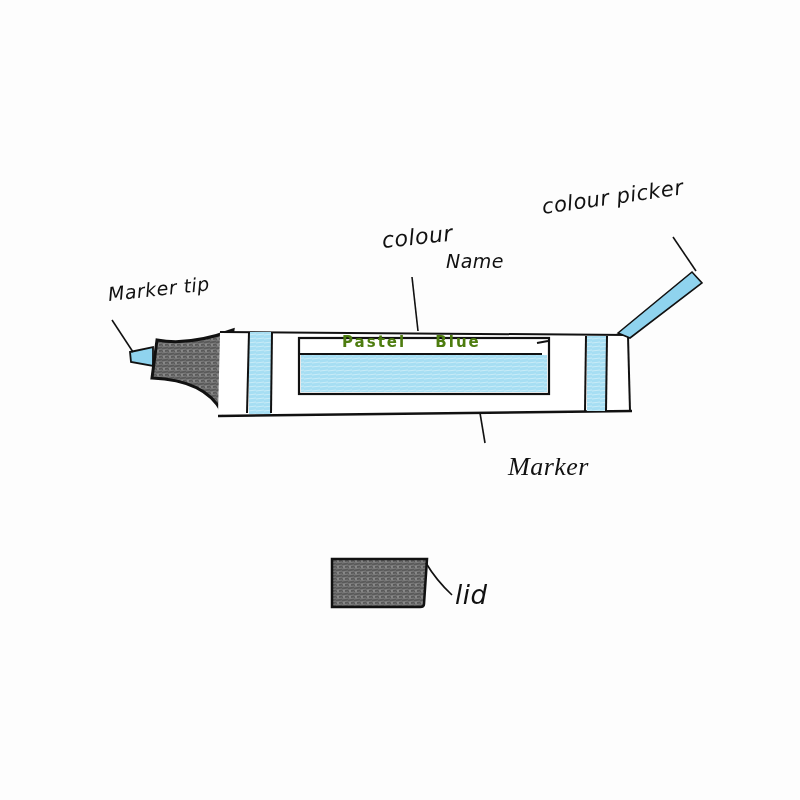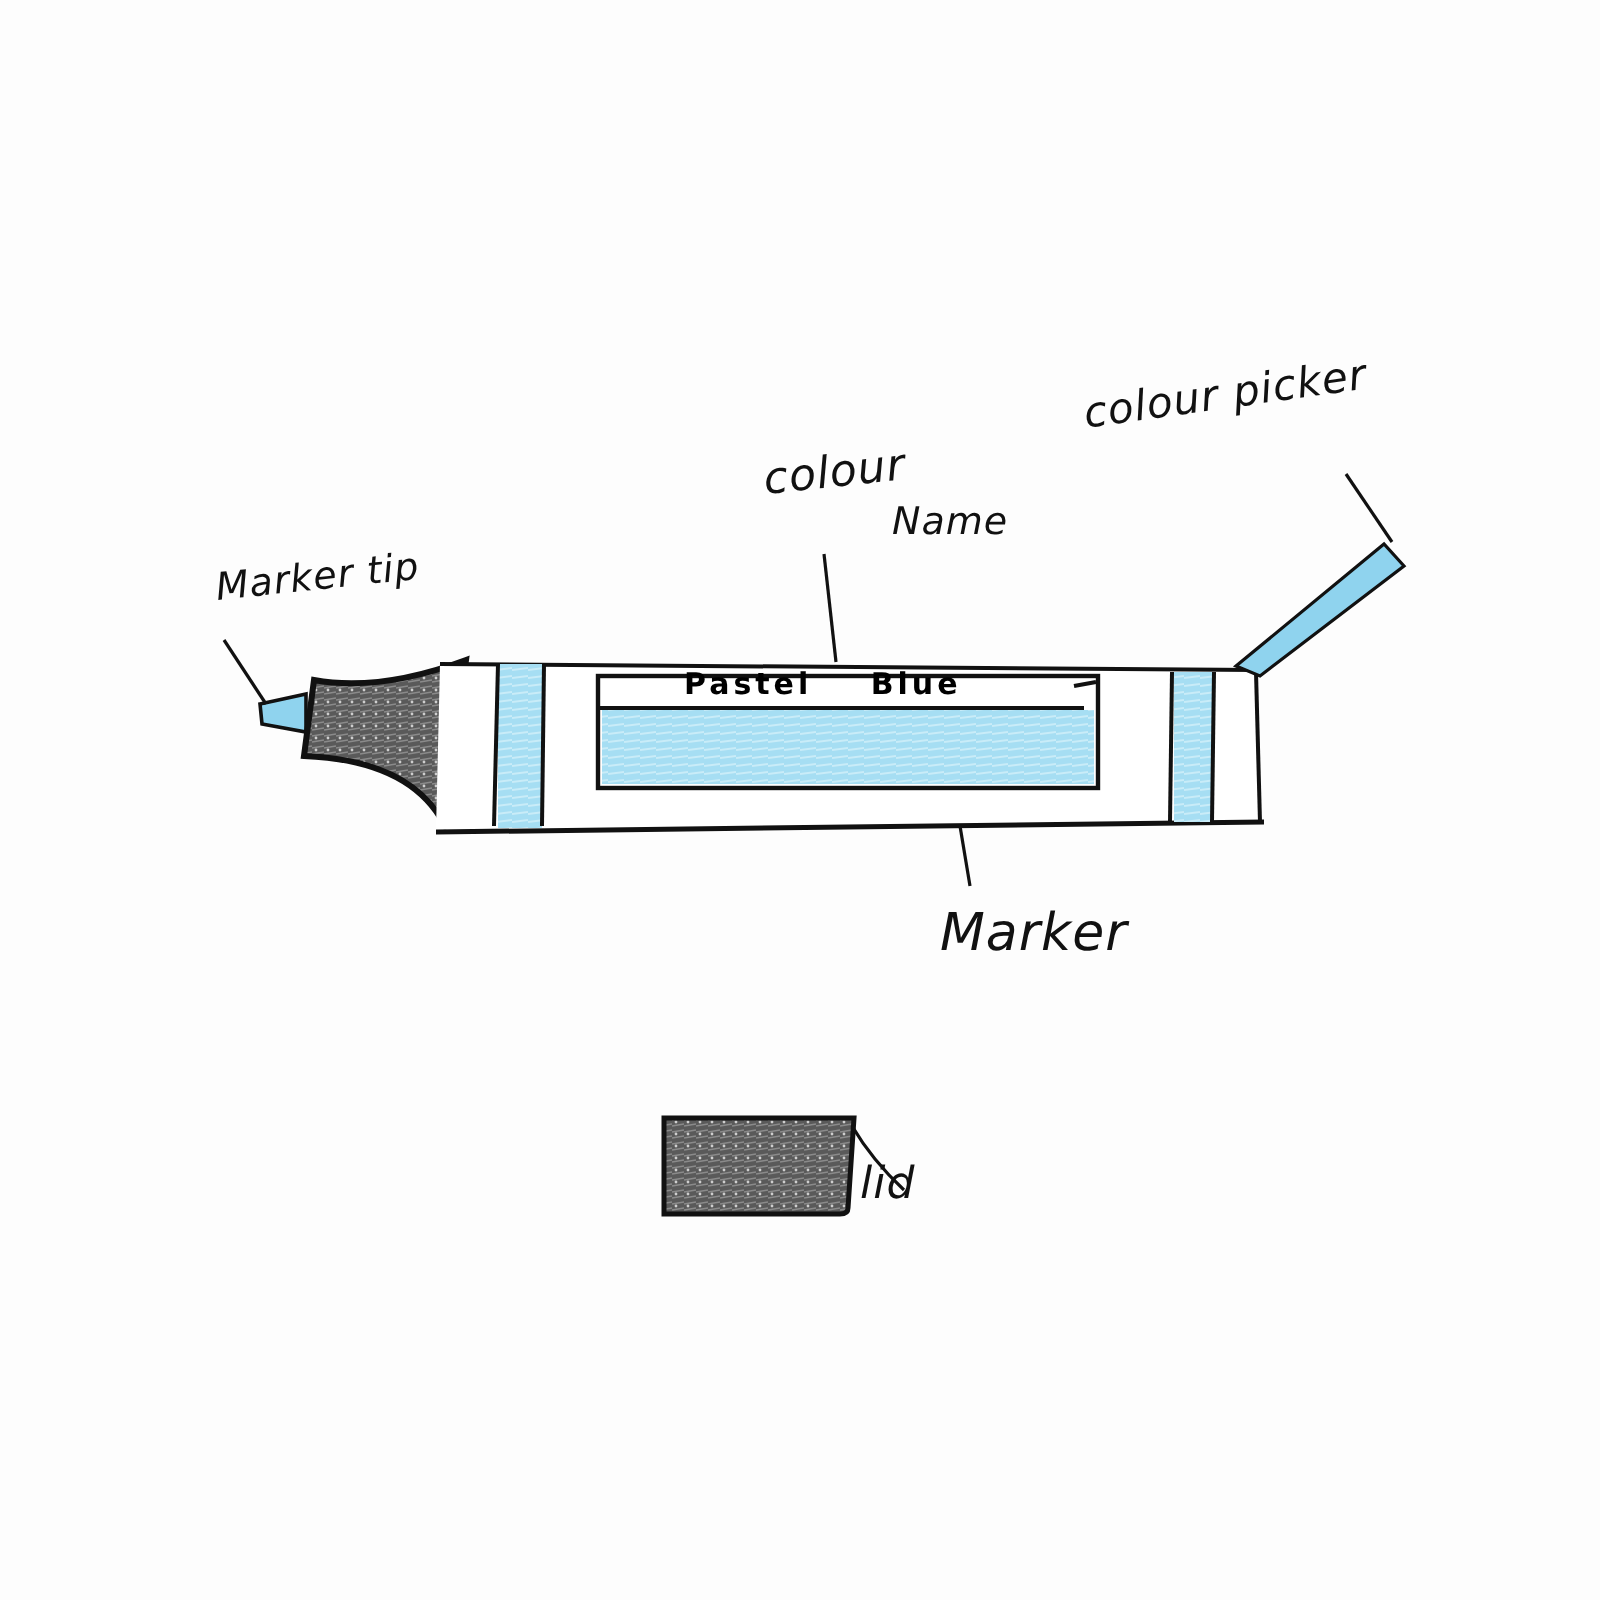--- a/index.html
+++ b/index.html
@@ -10,26 +10,26 @@
       font-family: "DejaVu Sans", sans-serif;
       color: #111;
       white-space: nowrap;
       font-style: italic;
       letter-spacing: 0.5px;
     }
     .lbl-tip { left: 108px; top: 283px; font-size: 19px; transform: rotate(-6deg); transform-origin: left center; }
     .lbl-colour { left: 382px; top: 228px; font-size: 22px; transform: rotate(-6deg); transform-origin: left center; }
     .lbl-name { left: 446px; top: 250px; font-size: 19px; }
     .lbl-picker { left: 542px; top: 195px; font-size: 21px; transform: rotate(-8deg); transform-origin: left center; }
-    .lbl-marker { left: 470px; top: 452px; font-size: 26px; }
-    .lbl-lid { left: 430px; top: 580px; font-size: 22px; }
+    .lbl-marker { left: 508px; top: 452px; font-size: 26px; font-family: Liberation Serif, serif; }
+    .lbl-lid { left: 455px; top: 580px; font-size: 26px; }
     .name-text {
       position: absolute; left: 342px; top: 333px;
       font-family: "DejaVu Sans", sans-serif; font-weight: bold;
-      font-size: 15px; color: #000000; letter-spacing: 2px; word-spacing: 22px;
+      font-size: 15px; color: #4d7c0f; letter-spacing: 2px; word-spacing: 22px;
     }
   </style>
 </head>
 <body>
 
 <div class="canvas">
   <svg class="sketch" width="800" height="800" viewBox="0 0 800 800">
     <defs>
       <pattern id="graphite" width="6" height="6" patternUnits="userSpaceOnUse">
         <rect width="6" height="6" fill="#5a5a5a"></rect>

